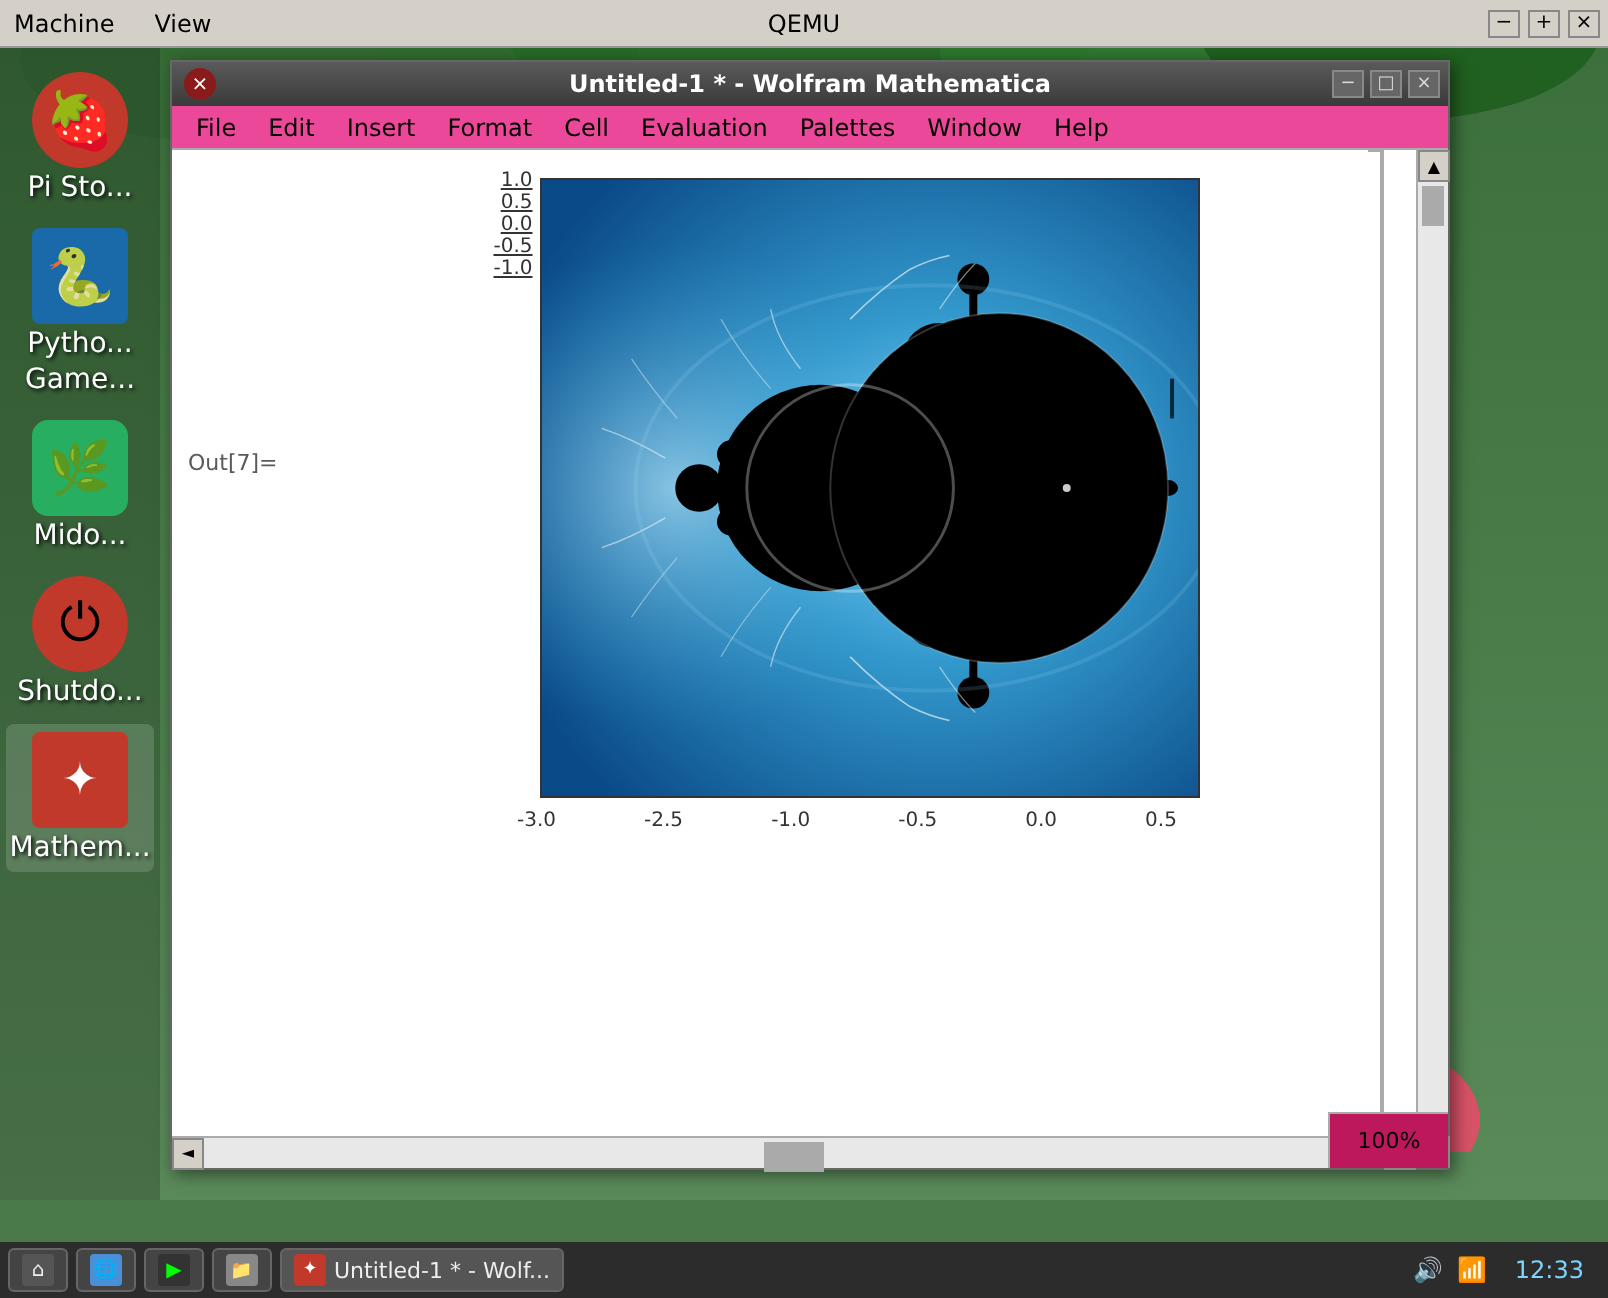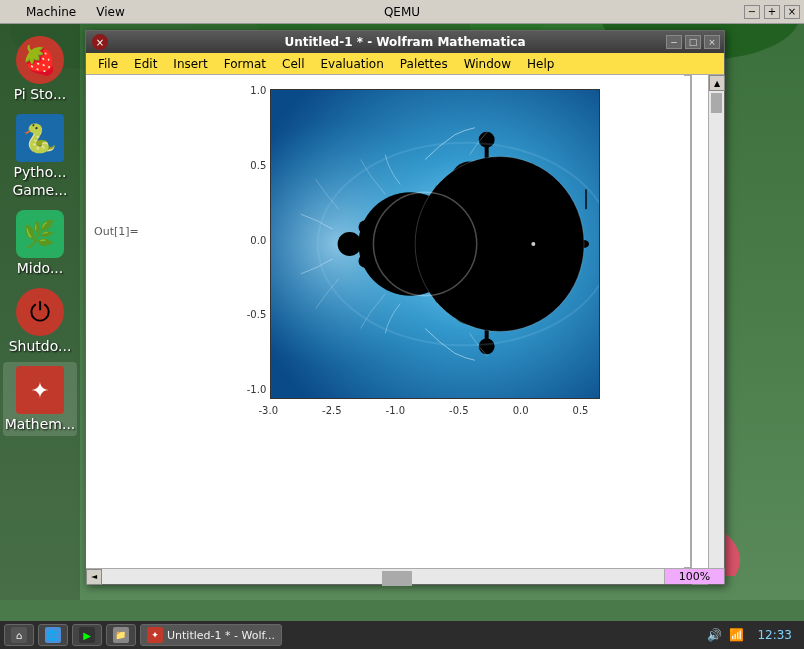--- a/index.html
+++ b/index.html
@@ -26,21 +26,21 @@
     .qemu-title {
       position: absolute;
       left: 50%;
       transform: translateX(-50%);
       font-size: 12px;
       color: #000;
     }
     .qemu-menu-items {
       display: flex;
       align-items: center;
-      padding-left: 20px;
+      padding-left: 1px;
       gap: 8px;
     }
     .qemu-menu-item {
       padding: 2px 6px;
       font-size: 12px;
       cursor: pointer;
       color: #000;
     }
     .qemu-window-controls {
       position: absolute;
@@ -161,21 +161,21 @@
       align-items: center;
       justify-content: center;
       color: #fff;
       font-size: 10px;
       cursor: pointer;
     }
 
     
     .math-menubar {
       height: 22px;
-      background: #fde047;
+      background: #ec4899;
       border-bottom: 1px solid #aaa;
       display: flex;
       align-items: center;
       padding-left: 4px;
     }
     .math-menu-item {
       padding: 2px 8px;
       font-size: 12px;
       cursor: pointer;
       color: #000;
@@ -289,22 +289,22 @@
       height: 100%;
       background: #e8e8e8;
     }
 
     
     .zoom-indicator {
       position: absolute;
       bottom: 0;
       right: 0;
       width: 60px;
-      height: 16px;
-      background: #f0abfc;
+      height: 28px;
+      background: #be185d;
       border-top: 1px solid #aaa;
       border-left: 1px solid #aaa;
       display: flex;
       align-items: center;
       justify-content: center;
       font-size: 11px;
     }
 
     
     .taskbar {
@@ -457,27 +457,27 @@
       <div class="math-main" style="position:relative;">
 
         <div style="position:absolute; right:16px; top:0; bottom:16px; display:flex; flex-direction:column;">
           <div style="border-right: 2px solid #aaa; border-top: 1px solid #aaa; width:8px; height:20px;"></div>
           <div style="border-right: 2px solid #aaa; flex:1;"></div>
           <div style="border-right: 2px solid #aaa; border-bottom: 1px solid #aaa; width:8px; height:20px;"></div>
         </div>
 
 
         <div class="out-row">
-          <span class="cell-label cell-label-out" style="margin-top:140px;">Out[1]=</span>
+          <span class="cell-label cell-label-out" style="margin-top:140px;">Out[7]=</span>
 
           <div style="display:flex; flex-direction:column; align-items:center; flex:1; margin-left:4px;">
 
             <div style="display:flex; align-items:stretch;">
 
-              <div style="display:flex; flex-direction:column; justify-content:space-between; align-items:flex-end; padding-right:4px; height:310px; font-size:10px; color:#333;">
+              <div style="display:flex; flex-direction:column; justify-content:flex-start; align-items:flex-end; padding-right:4px; height:310px; font-size:10px; color:#333;text-decoration:underline;">
                 <span>1.0</span>
                 <span>0.5</span>
                 <span>0.0</span>
                 <span>-0.5</span>
                 <span>-1.0</span>
               </div>
 
               <div class="plot-area">
                 <svg class="mandelbrot-svg" xmlns="http://www.w3.org/2000/svg" viewBox="0 0 330 310">
 

